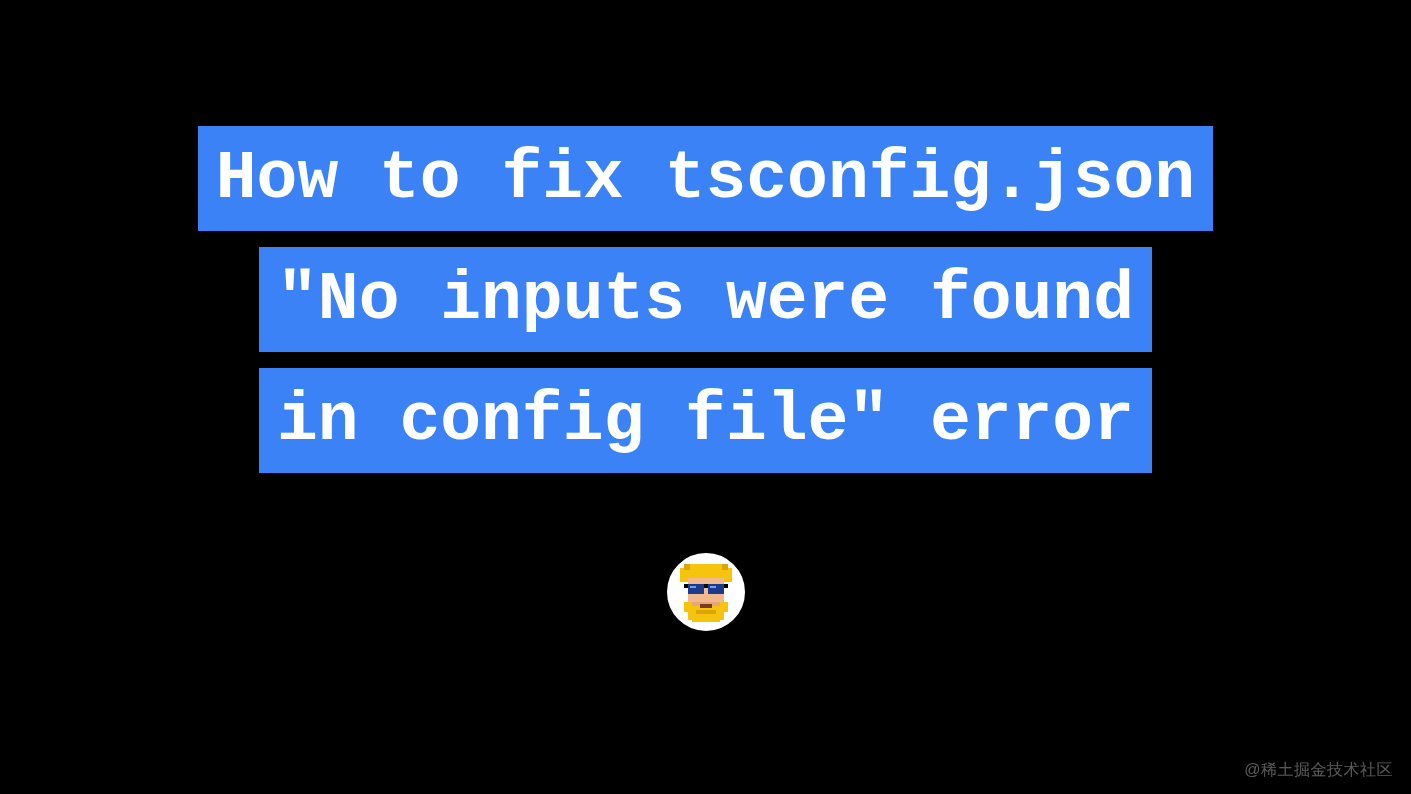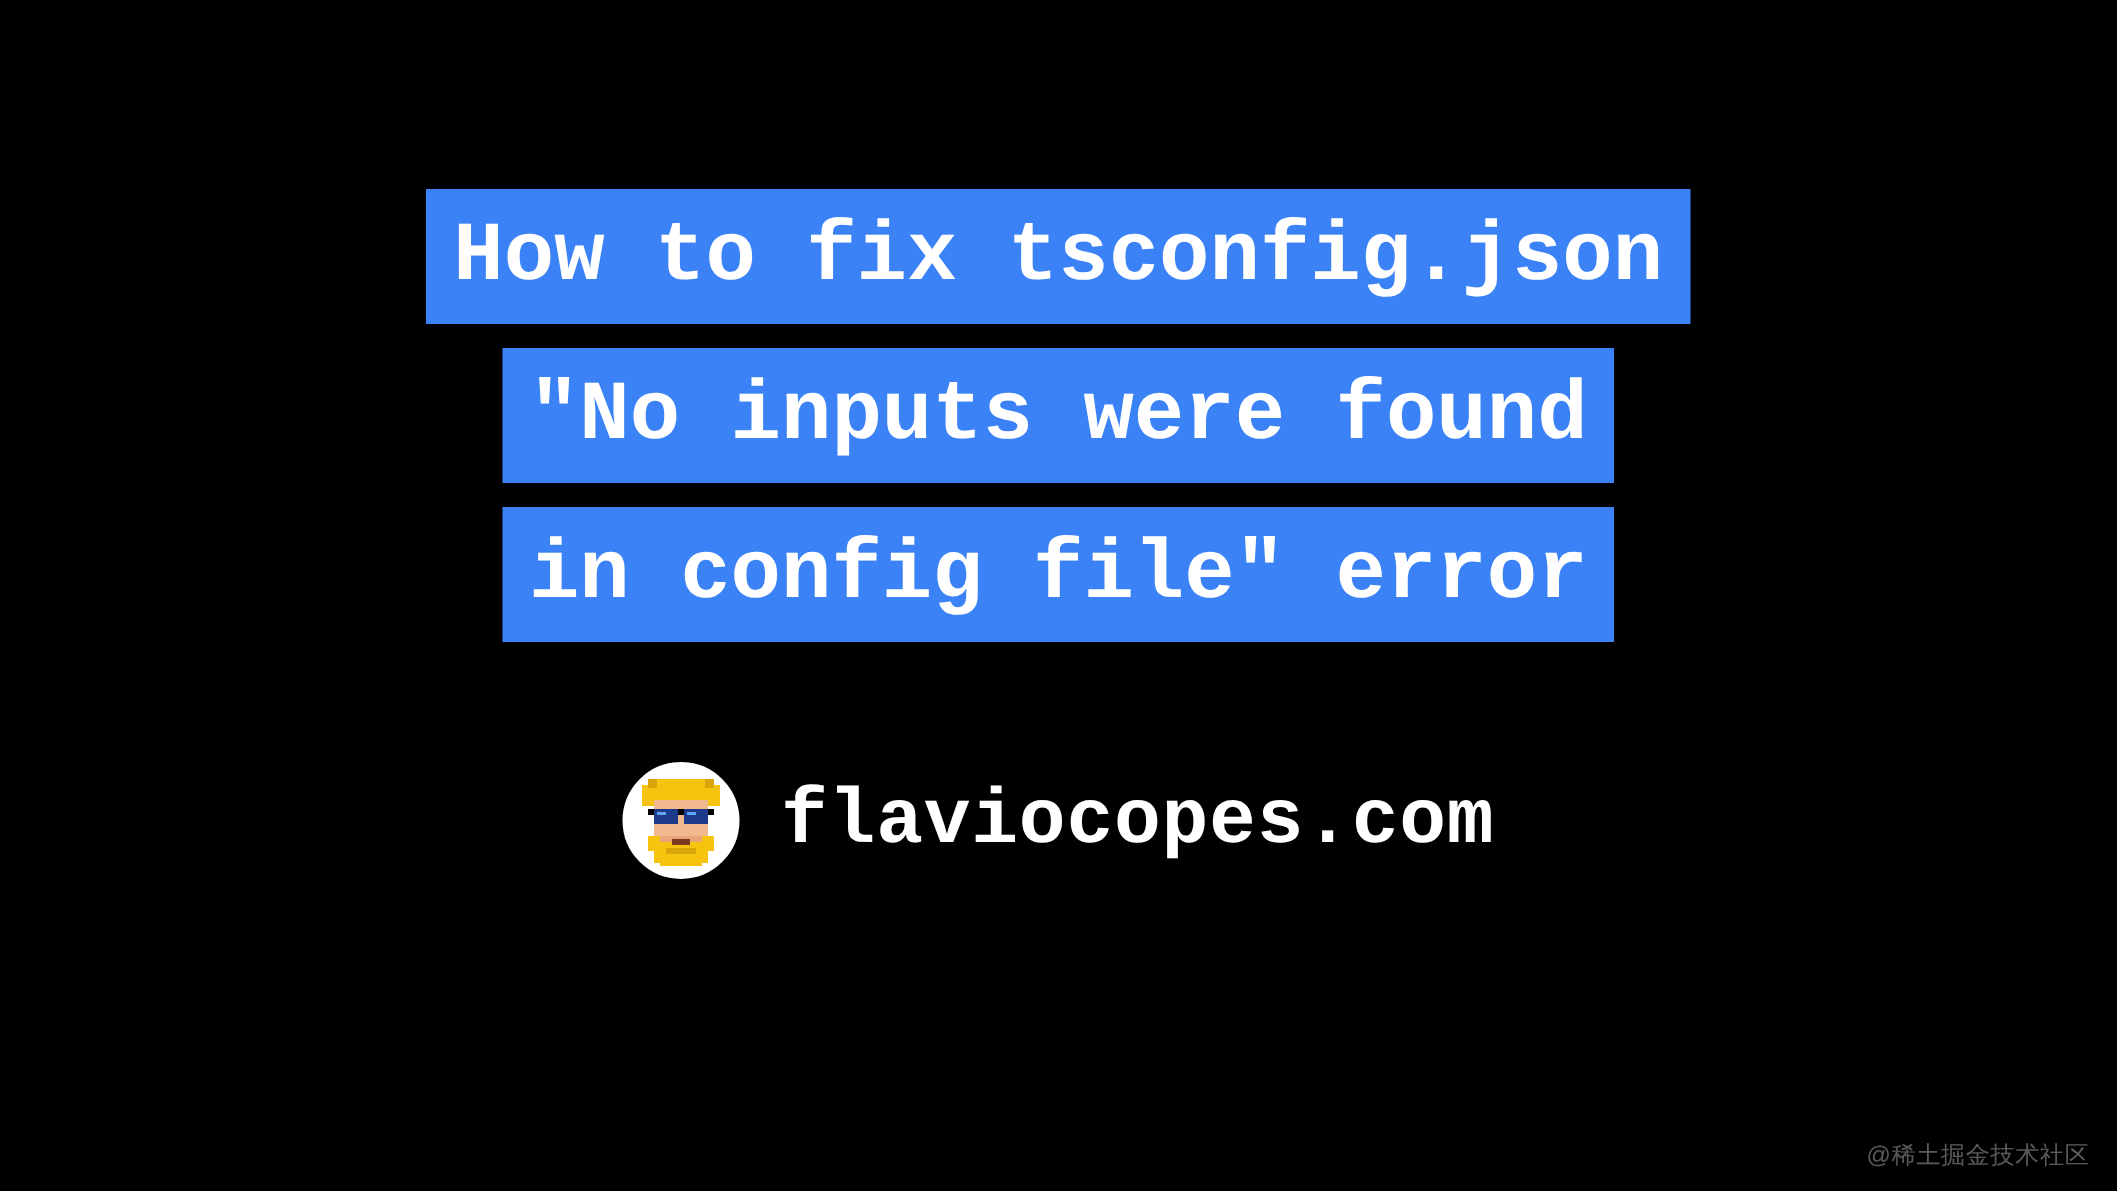--- a/index.html
+++ b/index.html
@@ -31,21 +31,21 @@
     .title-block {
       text-align: center;
       margin-bottom: 60px;
     }
     .title-line {
       display: inline-block;
       background: #3b82f6;
       color: #ffffff;
       font-family: Menlo, Consolas, 'Courier New', monospace;
       font-weight: bold;
-      font-size: 56px;
+      font-size: 68px;
       line-height: 1.25;
       padding: 10px 18px;
       margin: 8px 0;
       white-space: nowrap;
       letter-spacing: 0px;
     }
     .author-row {
       display: flex;
       align-items: center;
       gap: 28px;
@@ -114,17 +114,16 @@
 
         <rect x="18" y="50" width="36" height="14" fill="#f6c40f"></rect>
         <rect x="14" y="46" width="8" height="10" fill="#f6c40f"></rect>
         <rect x="50" y="46" width="8" height="10" fill="#f6c40f"></rect>
         <rect x="22" y="58" width="28" height="8" fill="#f6c40f"></rect>
         <rect x="26" y="54" width="20" height="4" fill="#d9a60a"></rect>
 
         <rect x="30" y="48" width="12" height="4" fill="#7a3b1f"></rect>
       </svg>
     </div>
-    <div class="domain">flaviocopes.com</div>
   </div>
 </div>
 
 <div class="watermark">@稀土掘金技术社区</div>
 
 </body></html>

